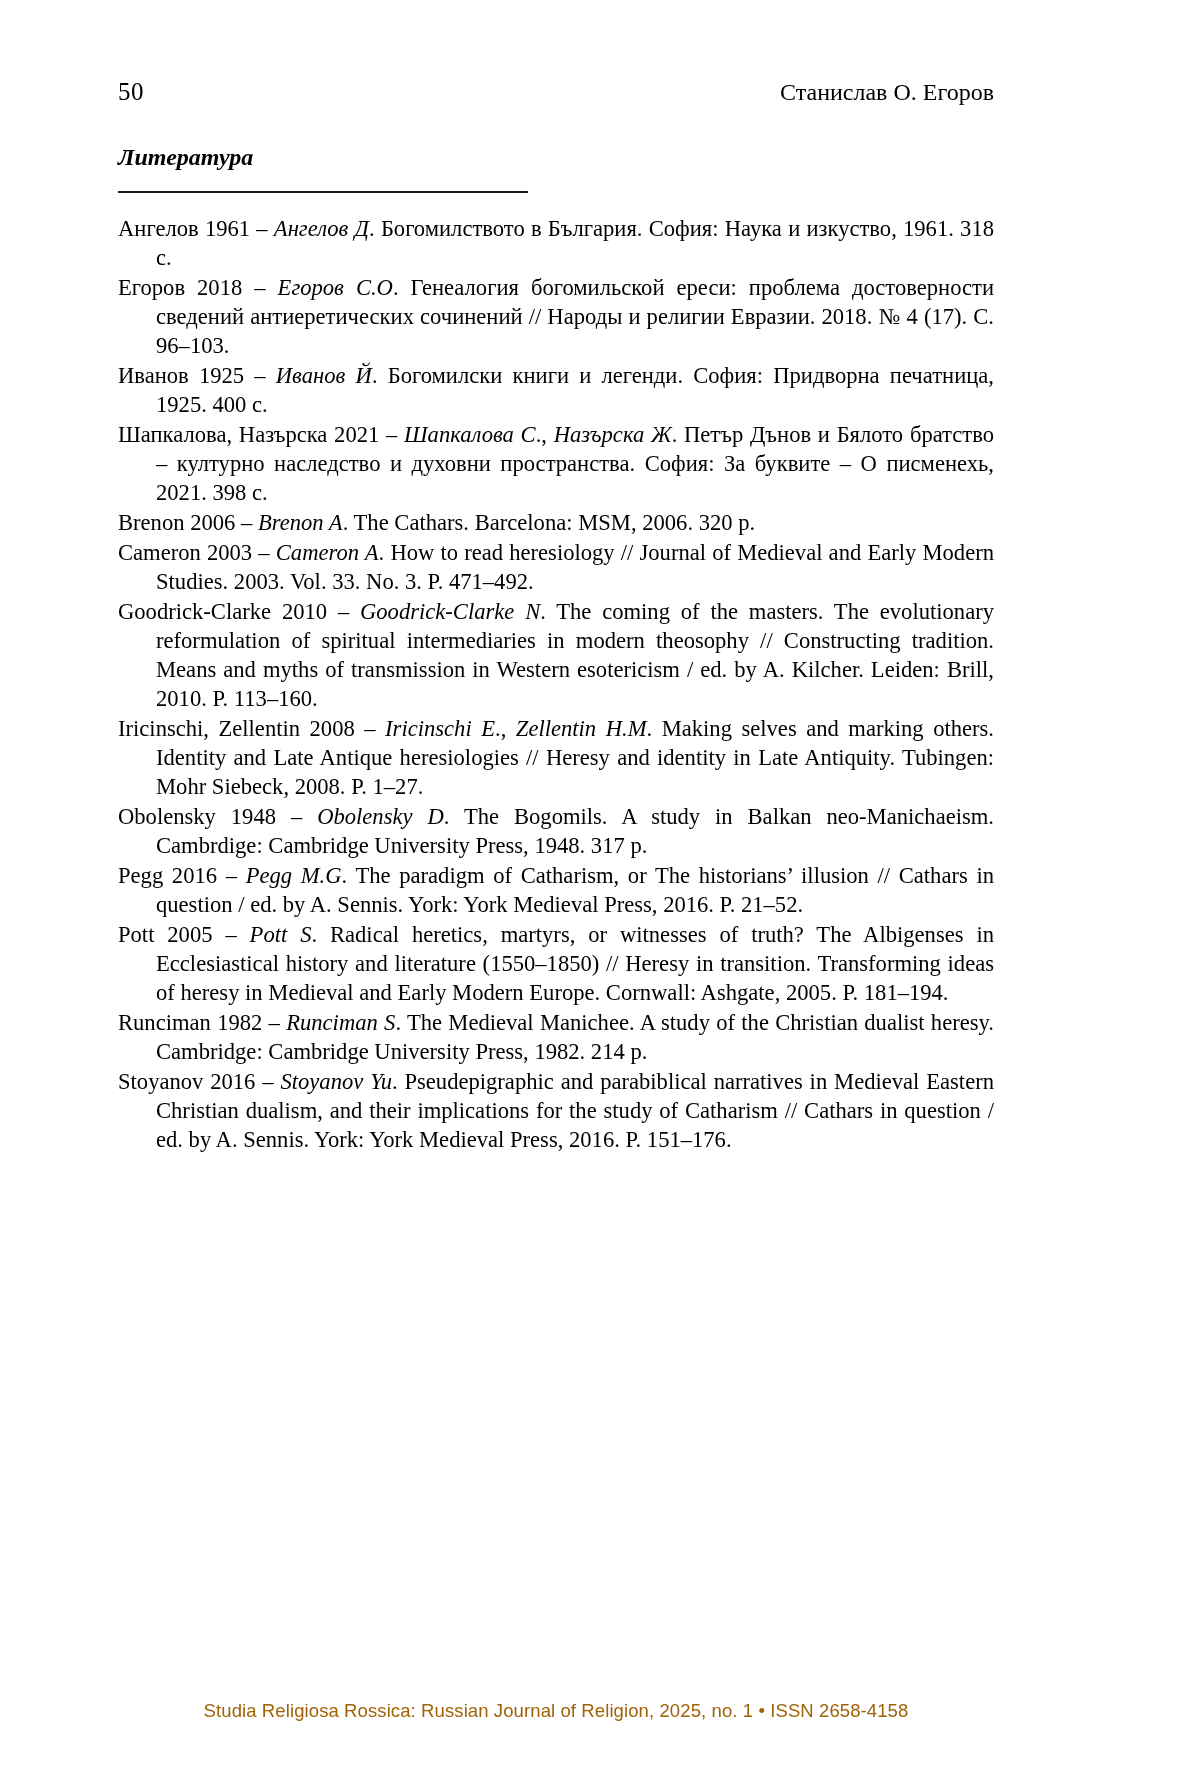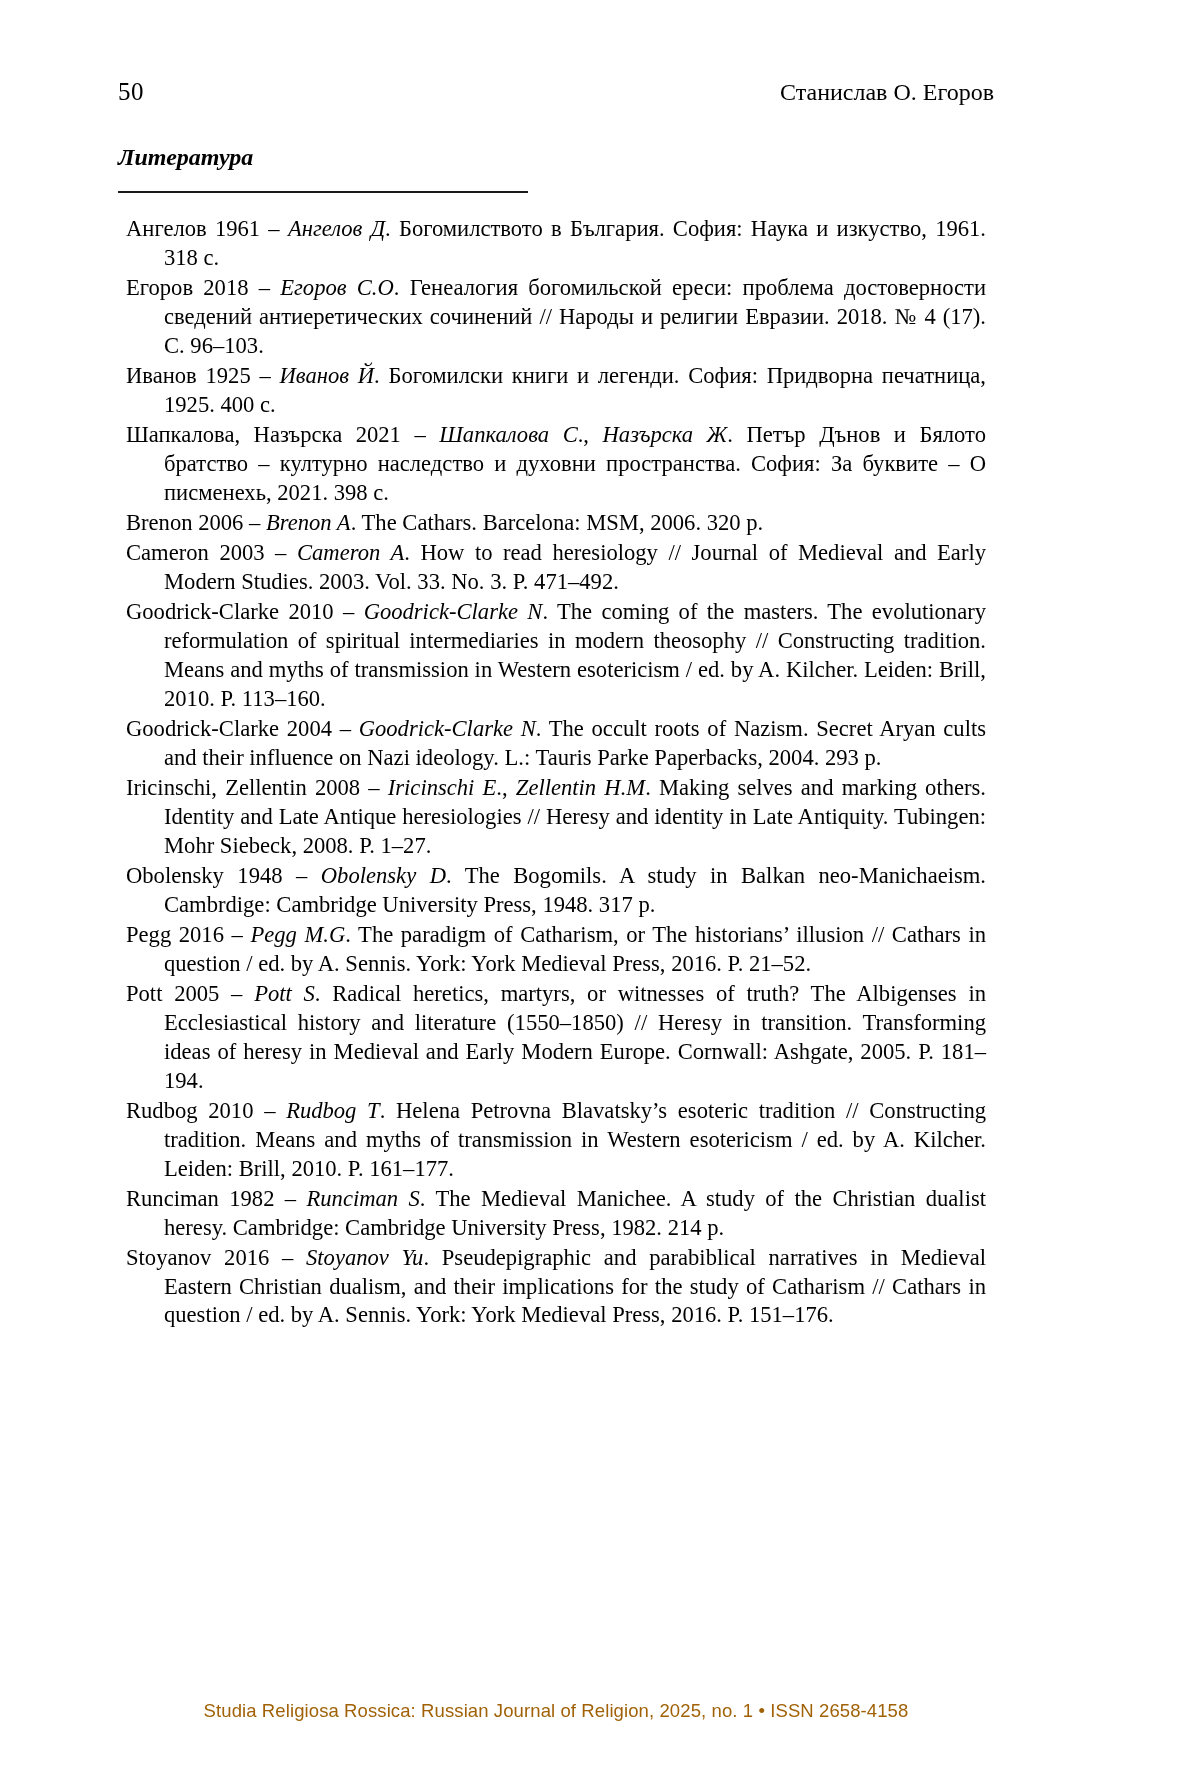--- a/index.html
+++ b/index.html
@@ -37,21 +37,21 @@
     margin: 0 0 20px 0;
   }
   .rule {
     width: 410px;
     height: 0;
     border-top: 2.5px solid #1a1a1a;
     margin: 6px 0 22px 0;
   }
   .ref-list {
     list-style: none;
-    margin: 8px;
+    margin: 0;
     padding: 0;
   }
   .ref {
     font-size: 22.6px;
     line-height: 1.275;
     text-align: justify;
     text-justify: inter-word;
     margin: 0 0 1.5px 0;
     padding-left: 38px;
     text-indent: -38px;
@@ -86,24 +86,22 @@
   <div class="rule"></div>
 
   <ul class="ref-list">
       <li class="ref">Ангелов 1961 – <i>Ангелов Д</i>. Богомилството в България. София: Наука и изкус­тво, 1961. 318 с.</li>
       <li class="ref">Егоров 2018 – <i>Егоров С.О</i>. Генеалогия богомильской ереси: проблема достовер­ности сведений антиеретических сочинений // Народы и религии Евра­зии. 2018. № 4 (17). С. 96–103.</li>
       <li class="ref">Иванов 1925 – <i>Иванов Й</i>. Богомилски книги и легенди. София: Придворна печатница, 1925. 400 с.</li>
       <li class="ref">Шапкалова, Назърска 2021 – <i>Шапкалова С</i>., <i>Назърска Ж</i>. Петър Дънов и Бяло­то братство – културно наследство и духовни пространства. София: За бук­вите – О писменехь, 2021. 398 с.</li>
       <li class="ref">Brenon 2006 – <i>Brenon A</i>. The Cathars. Barcelona: MSM, 2006. 320 p.</li>
       <li class="ref">Cameron 2003 – <i>Cameron A</i>. How to read heresiology // Journal of Medieval and Early Modern Studies. 2003. Vol. 33. No. 3. P. 471–492.</li>
       <li class="ref">Goodrick-Clarke 2010 – <i>Goodrick-Clarke N</i>. The coming of the masters. The evolutionary reformulation of spiritual intermediaries in modern theosophy // Constructing tradition. Means and myths of transmission in Western esotericism / ed. by A. Kilcher. Leiden: Brill, 2010. P. 113–160.</li>
-      <li class="ref">Goodrick-Clarke 2004 – <i>Goodrick-Clarke N</i>. The occult roots of Nazism. Secret Aryan cults and their influence on Nazi ideology. L.: Tauris Parke Paperbacks, 2004. 293 p.</li>
       <li class="ref">Iricinschi, Zellentin 2008 – <i>Iricinschi E</i>., <i>Zellentin H.M</i>. Making selves and marking others. Identity and Late Antique heresiologies // Heresy and identity in Late Antiquity. Tubingen: Mohr Siebeck, 2008. P. 1–27.</li>
       <li class="ref">Obolensky 1948 – <i>Obolensky D</i>. The Bogomils. A study in Balkan neo-Manichaeism. Cambrdige: Cambridge University Press, 1948. 317 p.</li>
       <li class="ref">Pegg 2016 – <i>Pegg M.G</i>. The paradigm of Catharism, or The historians’ illusion // Cathars in question / ed. by A. Sennis. York: York Medieval Press, 2016. P. 21–52.</li>
       <li class="ref">Pott 2005 – <i>Pott S</i>. Radical heretics, martyrs, or witnesses of truth? The Albigenses in Ecclesiastical history and literature (1550–1850) // Heresy in transition. Transforming ideas of heresy in Medieval and Early Modern Europe. Cornwall: Ashgate, 2005. P. 181–194.</li>
-      <li class="ref">Rudbog 2010 – <i>Rudbog T</i>. Helena Petrovna Blavatsky’s esoteric tradition // Constructing tradition. Means and myths of transmission in Western esotericism / ed. by A. Kilcher. Leiden: Brill, 2010. P. 161–177.</li>
       <li class="ref">Runciman 1982 – <i>Runciman S</i>. The Medieval Manichee. A study of the Christian dualist heresy. Cambridge: Cambridge University Press, 1982. 214 p.</li>
       <li class="ref">Stoyanov 2016 – <i>Stoyanov Yu</i>. Pseudepigraphic and parabiblical narratives in Medieval Eastern Christian dualism, and their implications for the study of Catharism // Cathars in question / ed. by A. Sennis. York: York Medieval Press, 2016. P. 151–176.</li>
     </ul>
 
   <div class="footer">Studia Religiosa Rossica: Russian Journal of Religion, 2025, no. 1  •  ISSN 2658-4158</div>
 </div>
 
 </body></html>

